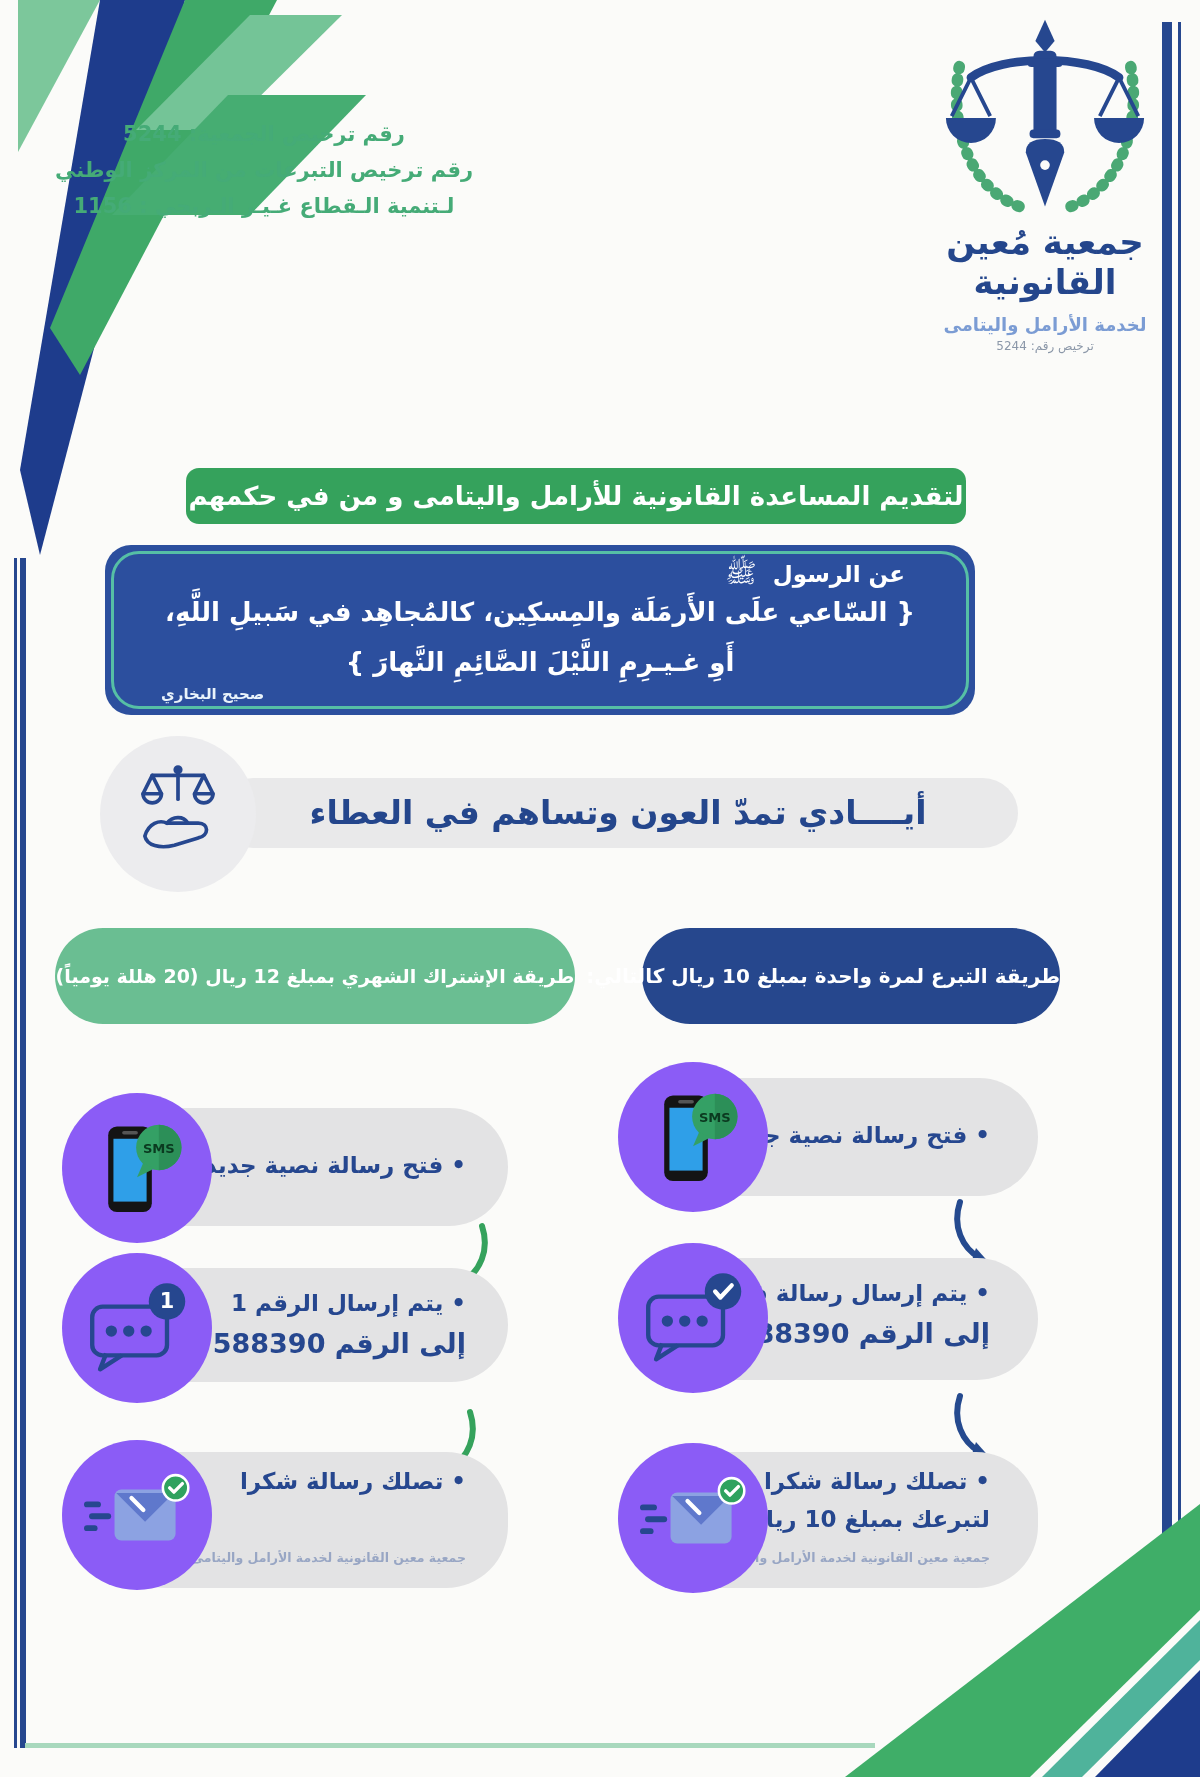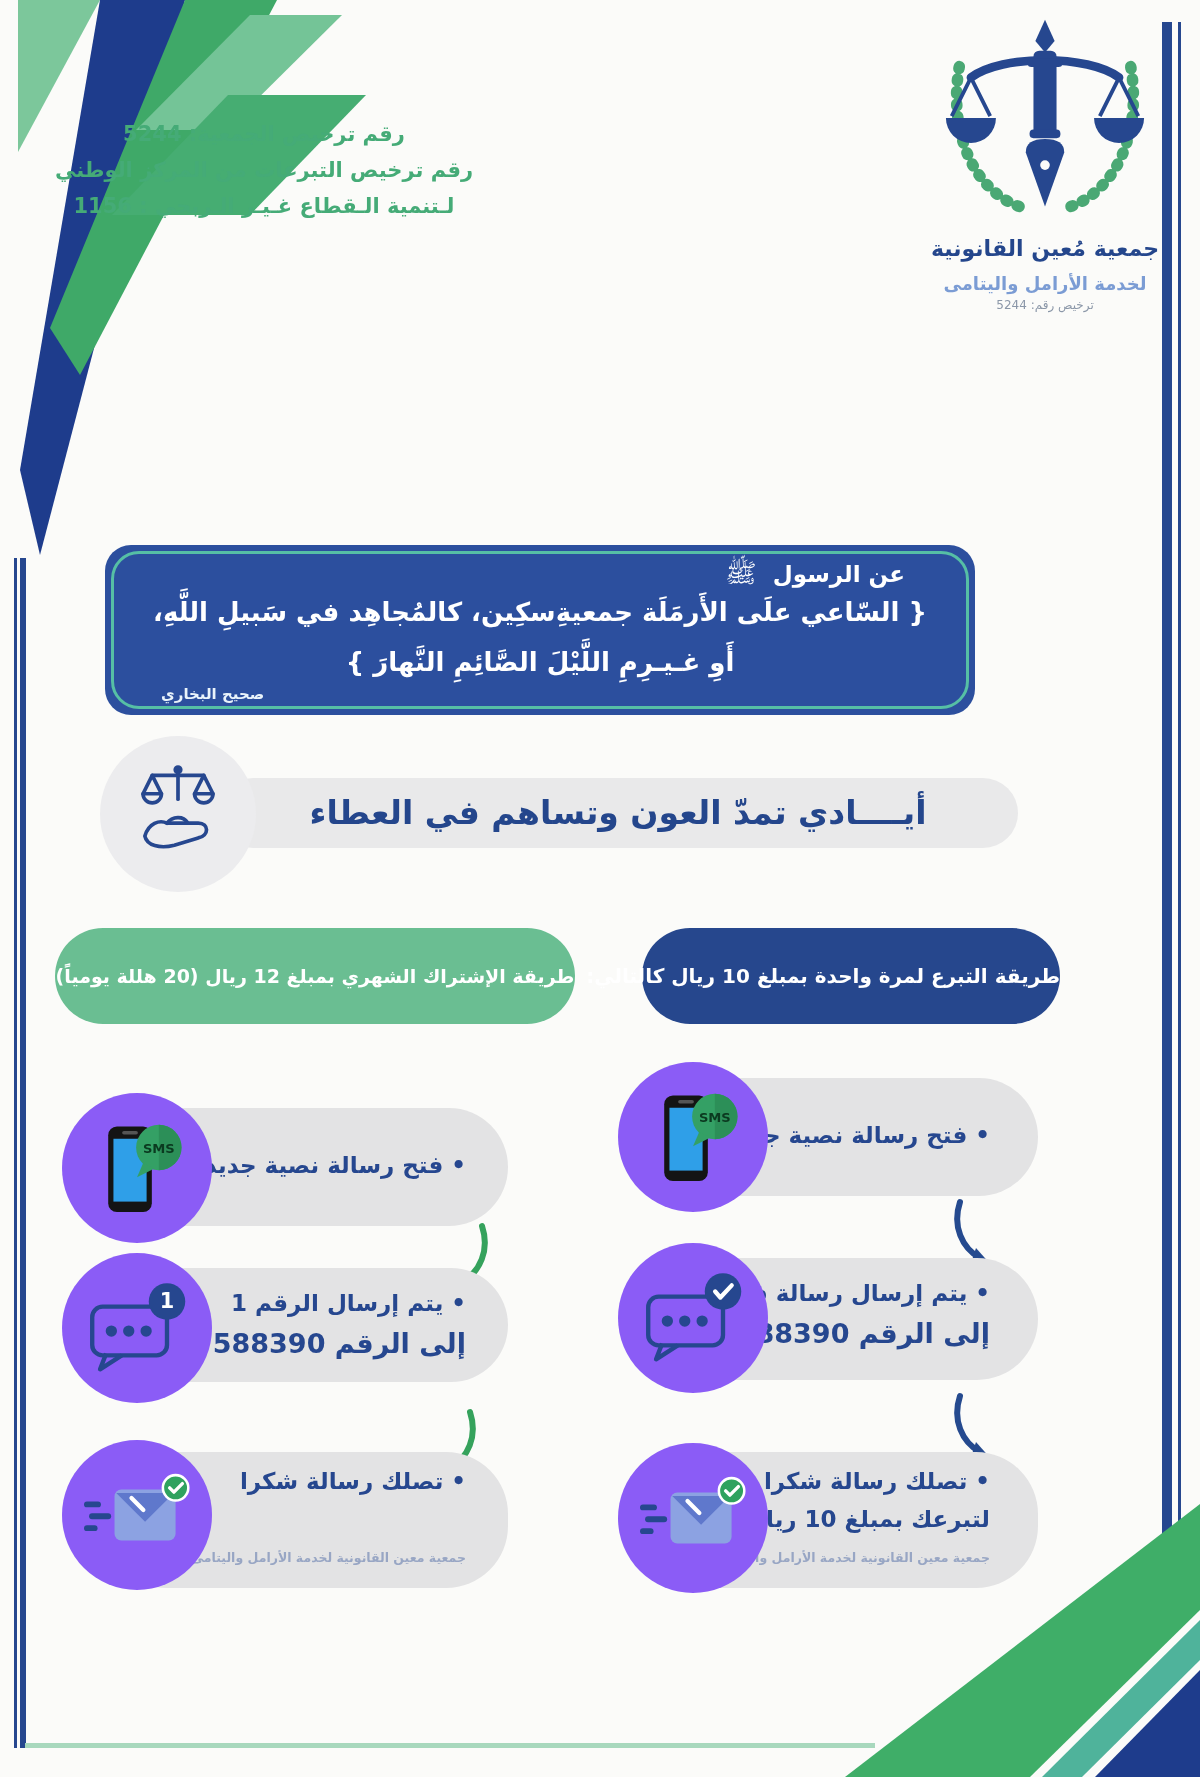--- a/index.html
+++ b/index.html
@@ -16,21 +16,21 @@
   .rb-lite{background:#74c497;clip-path:polygon(250px 15px,342px 15px,226px 130px,136px 130px);}
   .rb-med{background:#46ad72;clip-path:polygon(228px 95px,366px 95px,250px 215px,112px 215px);}
   
   .vline{position:absolute;background:#26478f;}
   
   .license{position:absolute;left:38px;top:116px;width:452px;text-align:center;color:#45ab77;
            font-weight:bold;font-size:21px;line-height:36px;}
   
   .logo{position:absolute;left:915px;top:16px;width:260px;text-align:center;}
   .logo .emblem{width:222px;height:202px;margin:0 auto;display:block;}
-  .logo .name{font-size:22px;font-weight:bold;color:#24468c;margin-top:18px;}
+  .logo .name{font-size:34px;font-weight:bold;color:#24468c;margin-top:4px;}
   .logo .tagline{font-size:18px;font-weight:bold;color:#7b9cd4;margin-top:12px;}
   .logo .lic{font-size:12px;color:#8b97a8;margin-top:4px;}
   
   .main-title{position:absolute;left:120px;right:120px;top:320px;text-align:center;
               font-size:57px;font-weight:bold;color:#24468c;}
   .banner{position:absolute;left:186px;top:468px;width:780px;height:56px;background:#35a25c;
           border-radius:13px;color:#fff;font-weight:bold;font-size:26px;line-height:56px;text-align:center;}
   
   .hadith{position:absolute;left:105px;top:545px;width:870px;height:170px;background:#2c4f9e;border-radius:26px;}
   .hadith::before{content:"";position:absolute;inset:6px;border:3px solid #56bfa5;border-radius:28px;}
@@ -104,27 +104,28 @@
         <path d="M192,64 L172,104 M192,64 L212,104" stroke="#26478f" stroke-width="4" fill="none"></path>
         <path d="M166,106 A26,26 0 0 0 218,106 Z"></path>
       </g>
     </svg>
     <div class="name rtl">جمعية مُعين القانونية</div>
     <div class="tagline rtl">لخدمة الأرامل واليتامى</div>
     <div class="lic rtl">ترخيص رقم: 5244</div>
   </div>
 
 
+  <div class="banner rtl">لتقديم المساعدة القانونية للأرامل واليتامى و من في حكمهم</div>
 
   <div class="hadith">
     <div class="intro rtl">
       <span>عن الرسول</span>
       <span class="pbuh">ﷺ</span>
     </div>
-    <div class="l1 rtl">{ السّاعي علَى الأَرمَلَة جمعيةِسكِين، كالمُجاهِد في سَبيلِ اللَّهِ،</div>
+    <div class="l1 rtl">{ السّاعي علَى الأَرمَلَة والمِسكِين، كالمُجاهِد في سَبيلِ اللَّهِ،</div>
     <div class="l2 rtl">أَوِ غـيـرِمِ اللَّيْلَ الصَّائِمِ النَّهارَ }</div>
     <div class="src rtl">صحيح البخاري</div>
   </div>
 
   <div class="headline-band rtl">أيــــادي تمدّ العون وتساهم في العطاء</div>
   <div class="headline-circle">
     <svg width="92" height="104" viewBox="0 0 100 112" fill="none" stroke="#26478f" stroke-width="4" stroke-linecap="round" stroke-linejoin="round">
       <line x1="50" y1="8" x2="50" y2="40"></line>
       <line x1="22" y1="14" x2="78" y2="14"></line>
       <circle cx="50" cy="8" r="3" fill="#26478f"></circle>

